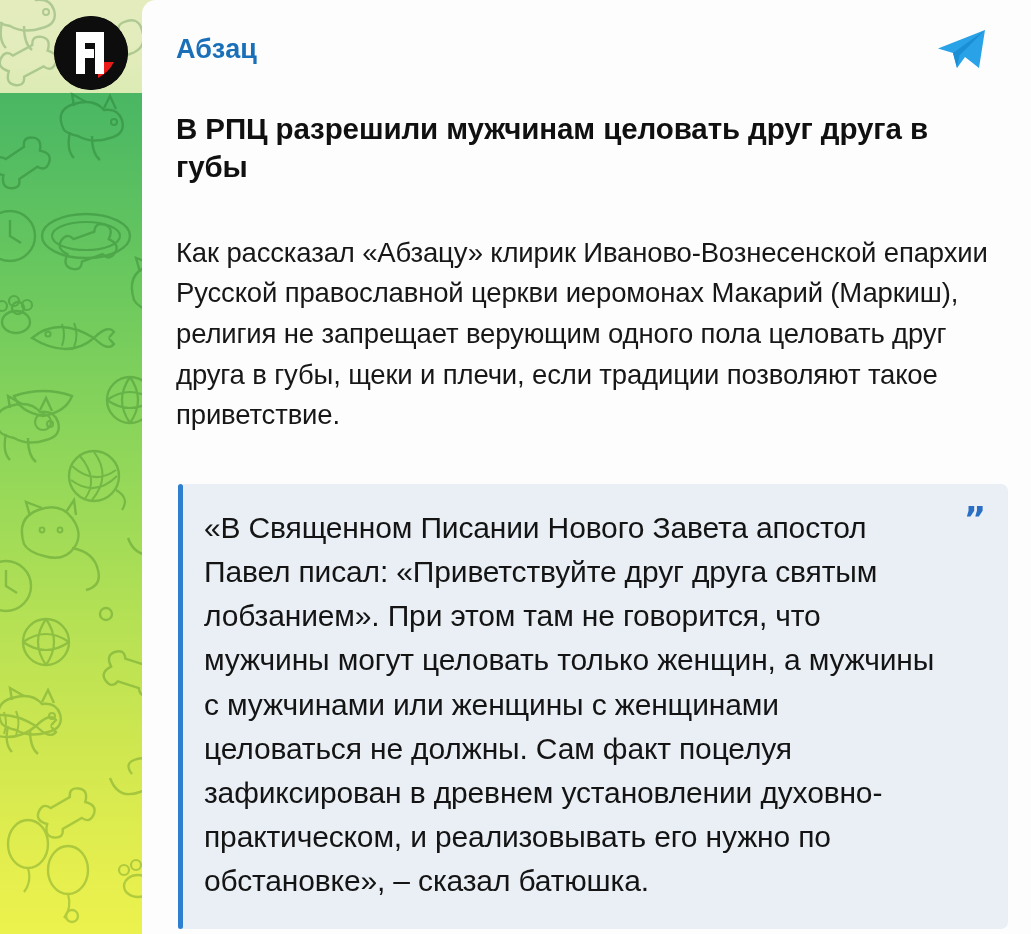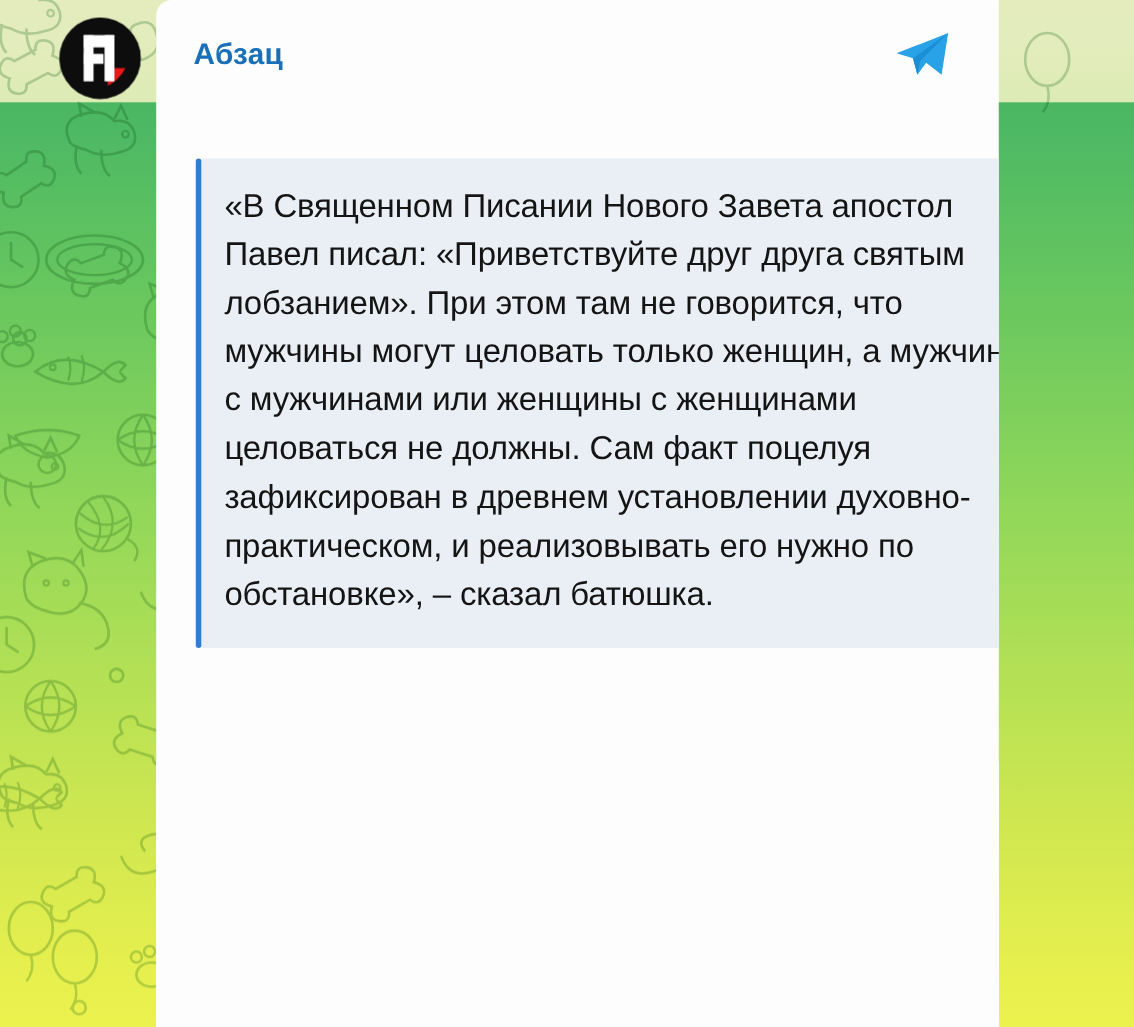--- a/index.html
+++ b/index.html
@@ -67,21 +67,21 @@
     overflow: hidden;
     z-index: 6;
   }
   #avatar svg { display: block; width: 74px; height: 74px; }
 
   
   #message-bubble {
     position: absolute;
     left: 142px;
     top: 0;
-    width: 766px;
+    width: 889px;
     height: 934px;
     background: #fdfdfd;
     border-top-left-radius: 14px;
     z-index: 5;
     padding: 0 28px 0 34px;
     overflow: hidden;
   }
 
   
   #bubble-header {
@@ -301,21 +301,23 @@
     <div id="channel-name">Абзац</div>
 
     <div id="telegram-icon">
       <svg viewBox="0 0 52 44" xmlns="http://www.w3.org/2000/svg">
         <path d="M50 3 L3 21.5 L18 26 L22 41 L30 30 L44 41 Z" fill="#2aa2e8"></path>
         <path d="M50 3 L18 26 L22 41 L24.5 28.5 Z" fill="#1a8fd6"></path>
       </svg>
     </div>
   </div>
 
-
+  <h1 id="headline">В РПЦ разрешили мужчинам целовать друг друга в губы</h1>
+
+  <p id="body-paragraph">Как рассказал «Абзацу» клирик Иваново-Вознесенской епархии Русской православной церкви иеромонах Макарий (Маркиш), религия не запрещает верующим одного пола целовать друг друга в губы, щеки и плечи, если традиции позволяют такое приветствие.</p>
 
   <div id="blockquote">
     <div id="blockquote-bar"></div>
     <div id="quote-mark-icon">”</div>
     <div id="blockquote-text">«В Священном Писании Нового Завета апостол Павел писал: «Приветствуйте друг друга святым лобзанием». При этом там не говорится, что мужчины могут целовать только женщин, а мужчины с мужчинами или женщины с женщинами целоваться не должны. Сам факт поцелуя зафиксирован в древнем установлении духовно-практическом, и реализовывать его нужно по обстановке», – сказал батюшка.</div>
   </div>
 
 </div>
 
 </body></html>

